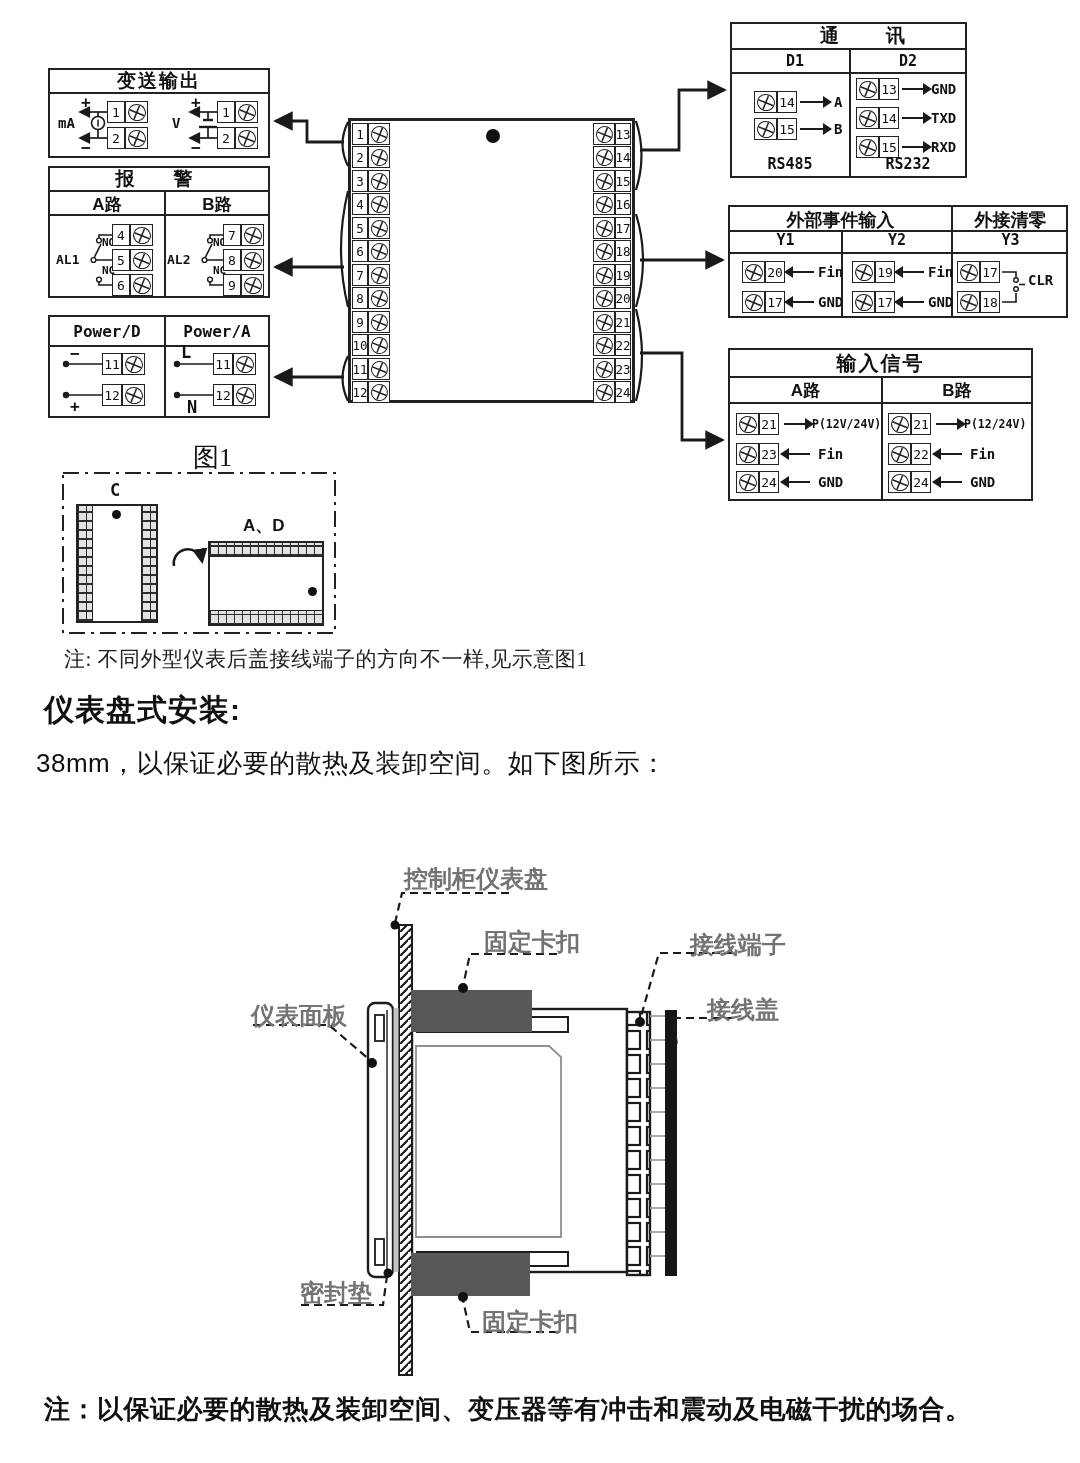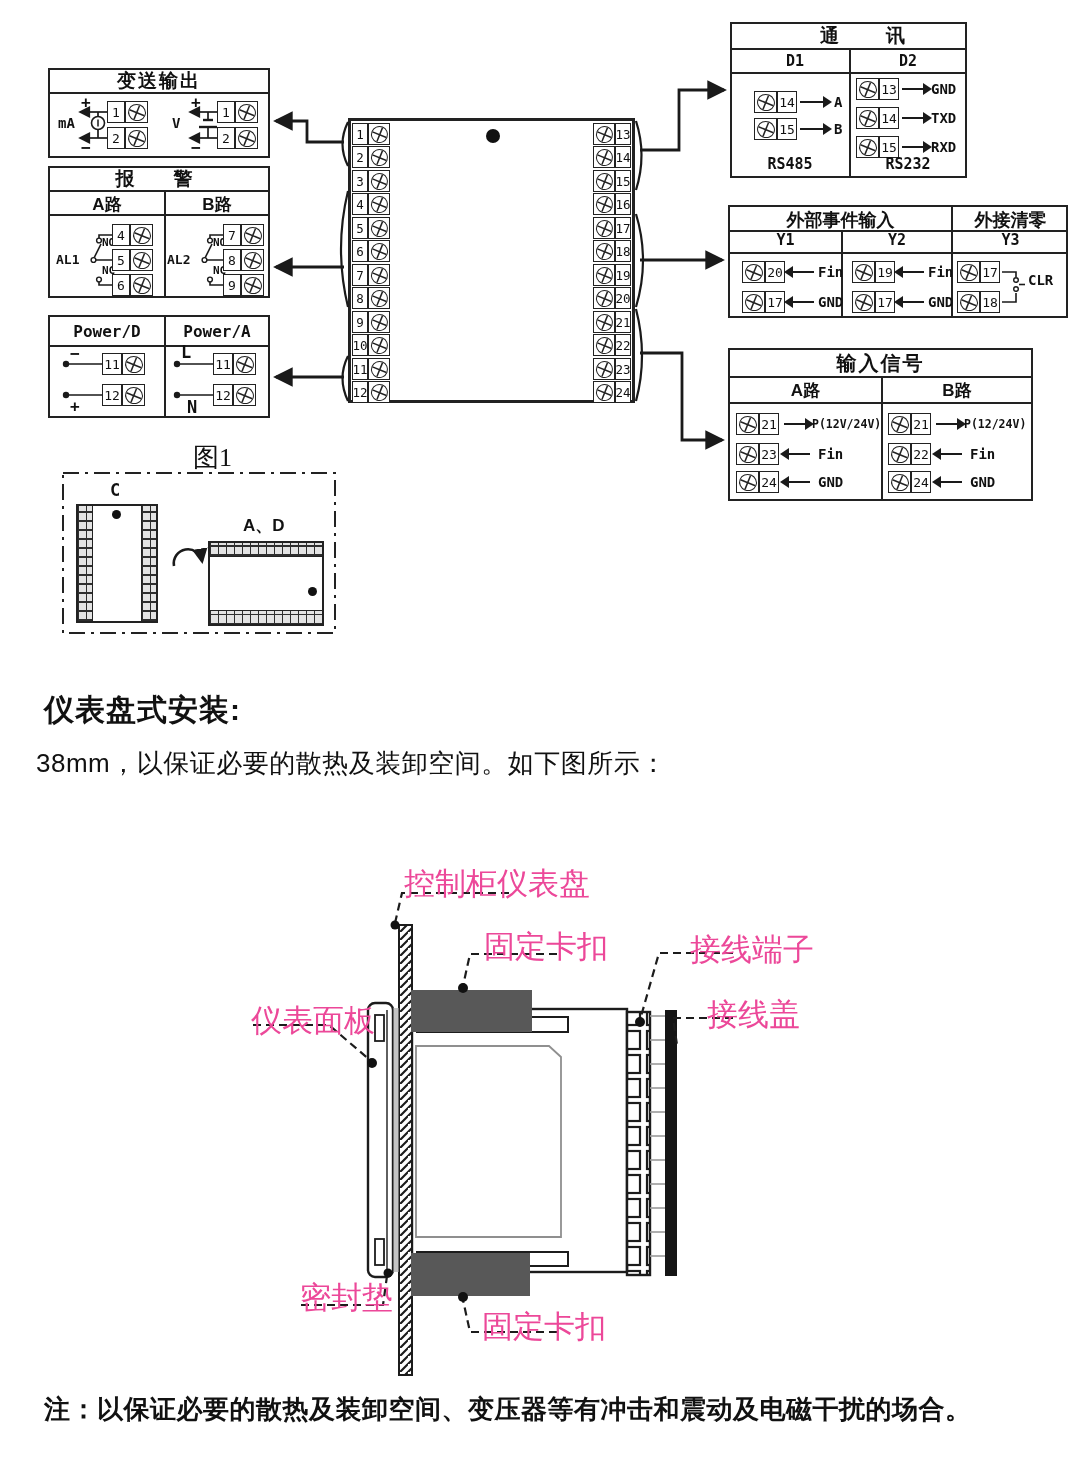--- a/index.html
+++ b/index.html
@@ -49,21 +49,21 @@
                        repeating-linear-gradient(90deg,#2e2e2e 0 1.5px,transparent 1.5px 8px); }
   .dot8 { position:absolute; width:9px; height:9px; border-radius:50%; background:#111; }
 
   
   .fig-caption { position:absolute; font-family:"Liberation Serif",serif; font-size:26px; }
   .fig-note { position:absolute; font-family:"Liberation Serif",serif; font-size:21px; letter-spacing:0.5px; color:#222; }
   .heading { position:absolute; font-size:30px; font-weight:bold; letter-spacing:1px; }
   .para { position:absolute; font-size:26px; line-height:38.5px; width:1014px; letter-spacing:0.5px; }
   .para .ln1 { text-indent:48px; }
   .note-bottom { position:absolute; font-size:26px; font-weight:600; letter-spacing:0.5px; }
-  .dlabel { position:absolute; font-size:31px; font-weight:400; color:#ec4899; white-space:nowrap; }
+  .dlabel { position:absolute; font-size:24px; font-weight:700; color:#737373; white-space:nowrap; }
 </style>
 </head>
 <body>
 
 <div class="page">
 
   <div class="wbox" style="left:48px; top:68px; width:222px; height:90px;">
     <div class="wtitle" style="height:24px;">变送输出</div>
     <svg class="abs" style="left:0; top:0;" width="218" height="86">
       <defs>
@@ -475,20 +475,21 @@
     </defs>
     <path d="M8,32 A14,14 0 1 1 36,27" fill="none" stroke="#1a1a1a" stroke-width="2.6" marker-end="url(#ah-rot)"></path>
   </svg>
   <span class="lbl" style="left:243px; top:514px; font-size:17px; font-family:'Liberation Sans',sans-serif;">A、D</span>
   <div class="inst" style="left:208px; top:541px; width:116px; height:85px;">
     <div class="gridstrip" style="left:0; right:0; top:0; height:14px; border-bottom:1.5px solid #222;"></div>
     <div class="gridstrip" style="left:0; right:0; bottom:0; height:14px; border-top:1.5px solid #222;"></div>
     <div class="dot8" style="right:5px; top:44px;"></div>
   </div>
 
+  <div class="fig-note" style="left:64px; top:645px;">注: 不同外型仪表后盖接线端子的方向不一样,见示意图1</div>
   <div class="heading" style="left:44px; top:690px;">仪表盘式安装:</div>
   <div class="para" style="left:36px; top:744px;">
     <div>38mm，以保证必要的散热及装卸空间。如下图所示：</div>
   </div>
 
   <svg class="abs" style="left:0; top:860px;" width="1080" height="520">
     <defs>
       <pattern id="p-hatch" width="8" height="8" patternUnits="userSpaceOnUse">
           <path d="M-1,9 L9,-1 M3,13 L13,3" stroke="#1c1c1c" stroke-width="2.2" fill="none"></path>
         </pattern>

